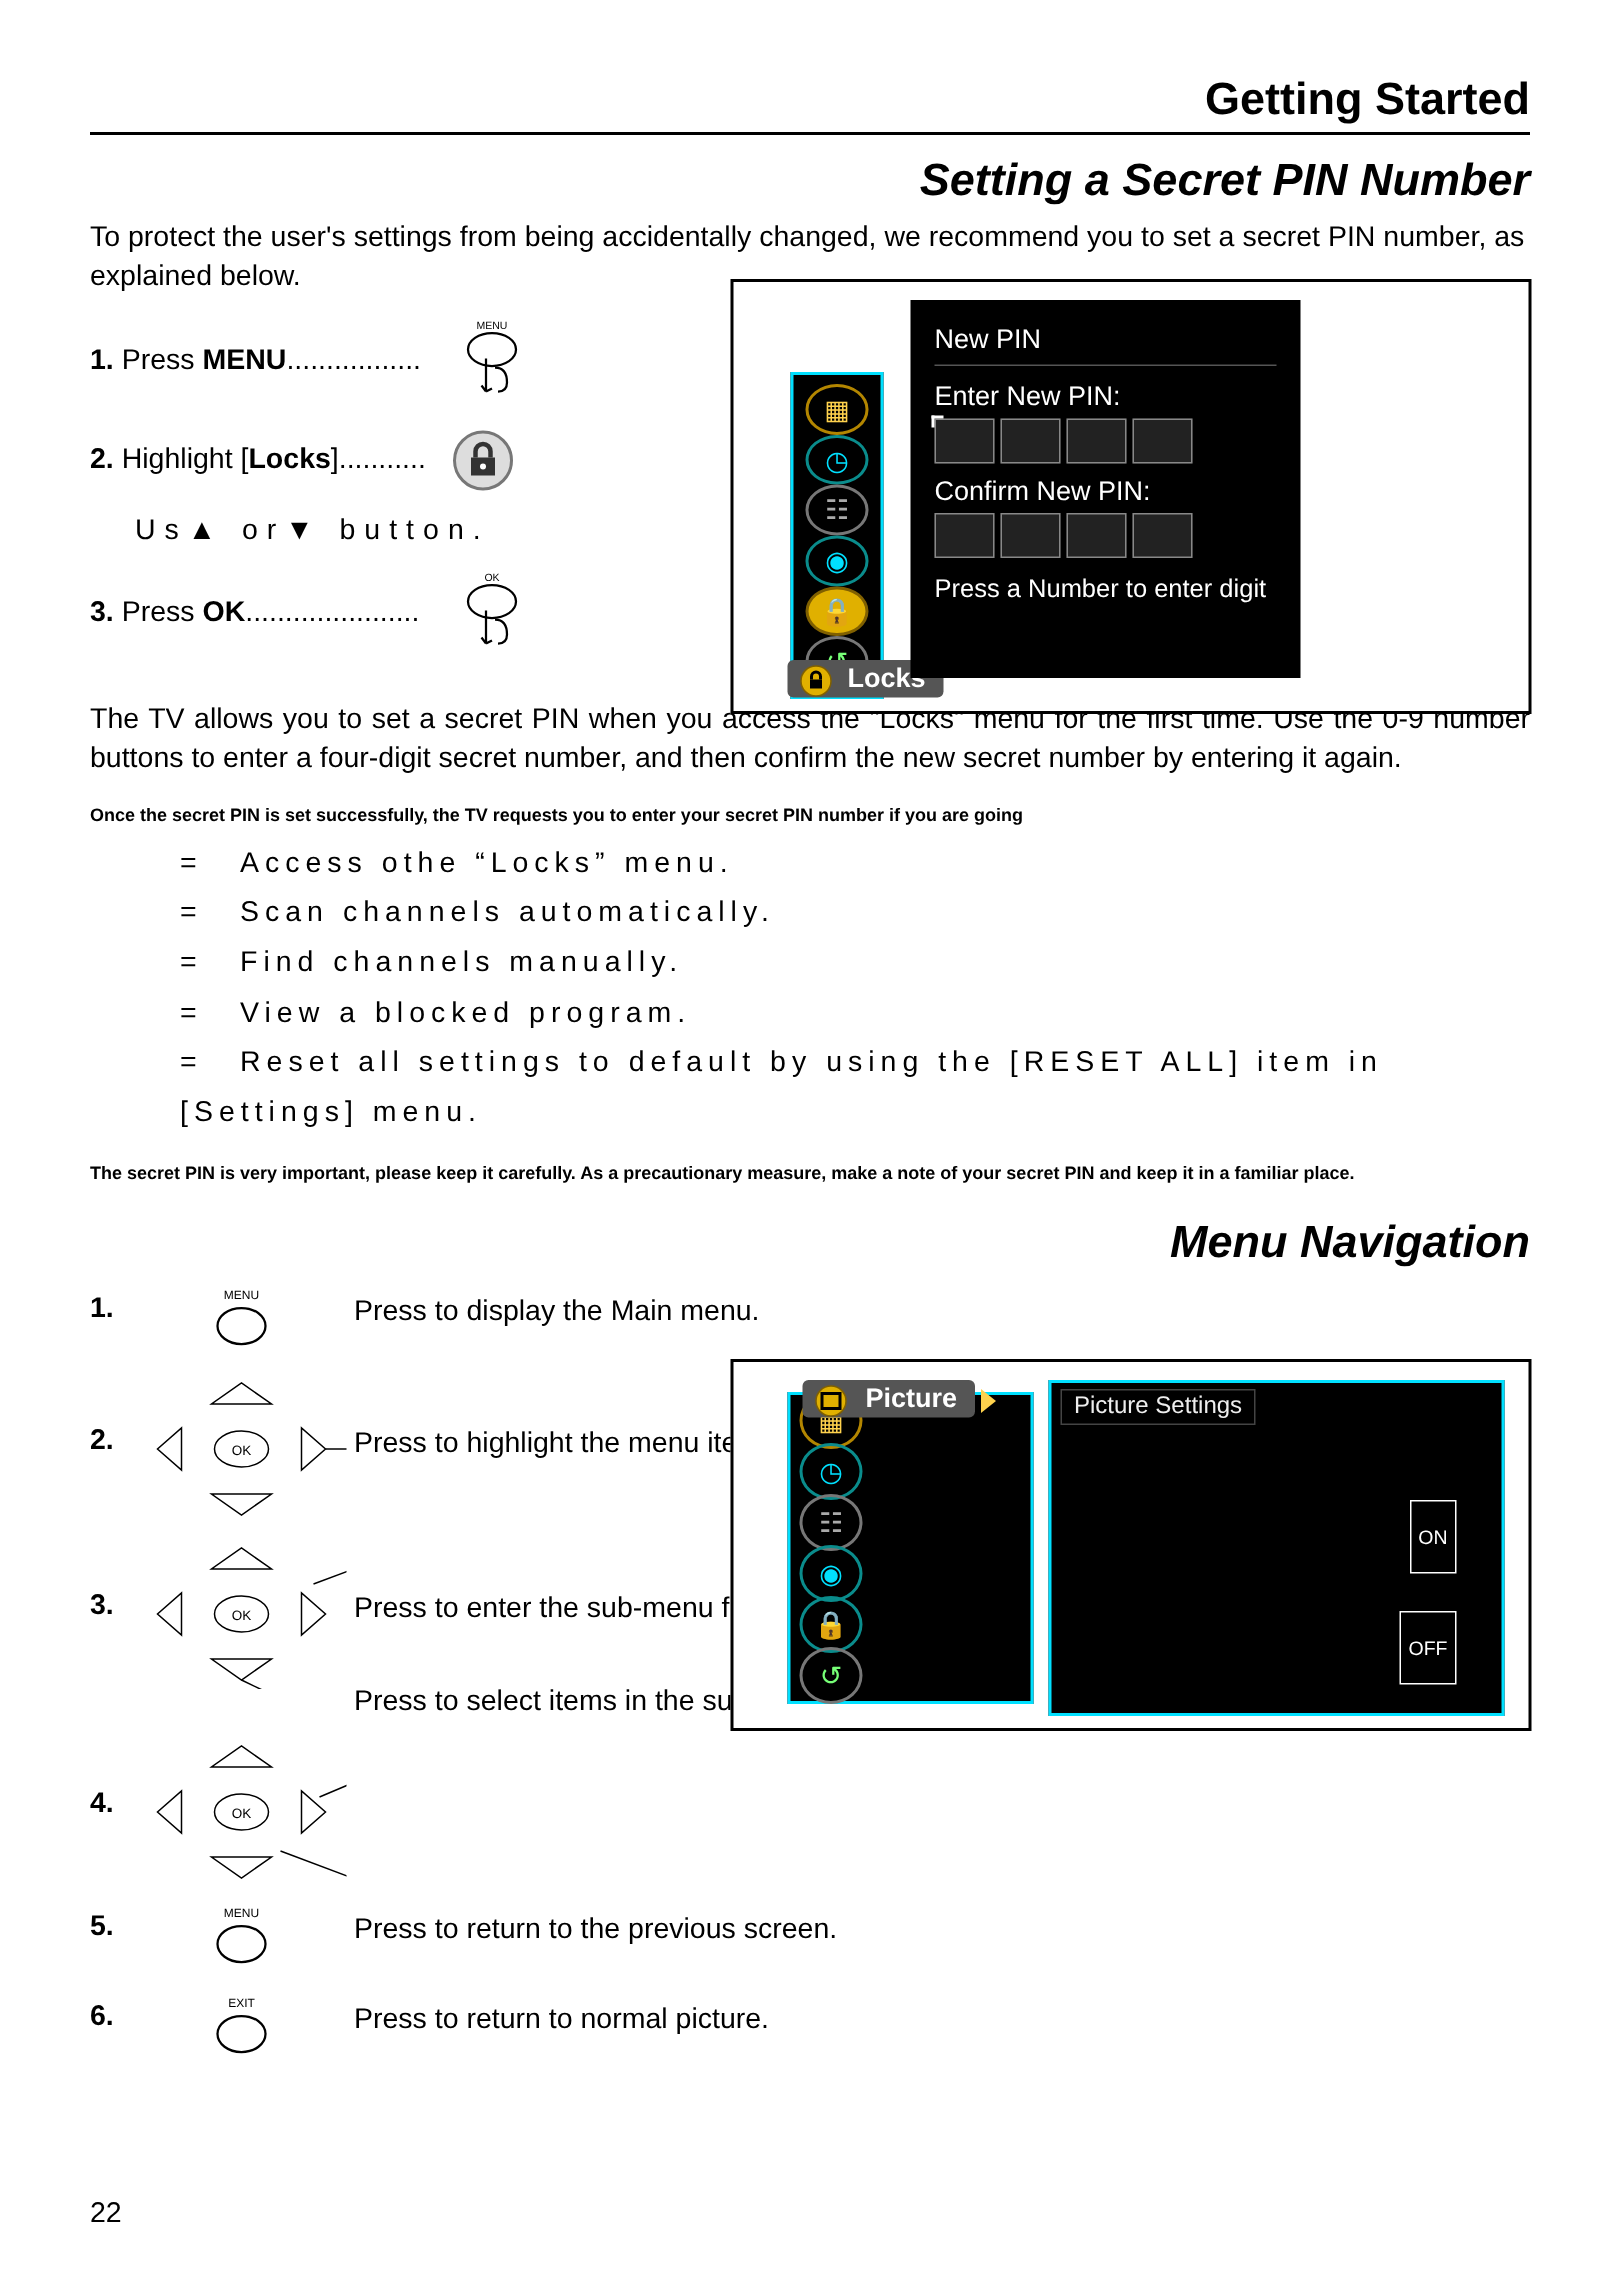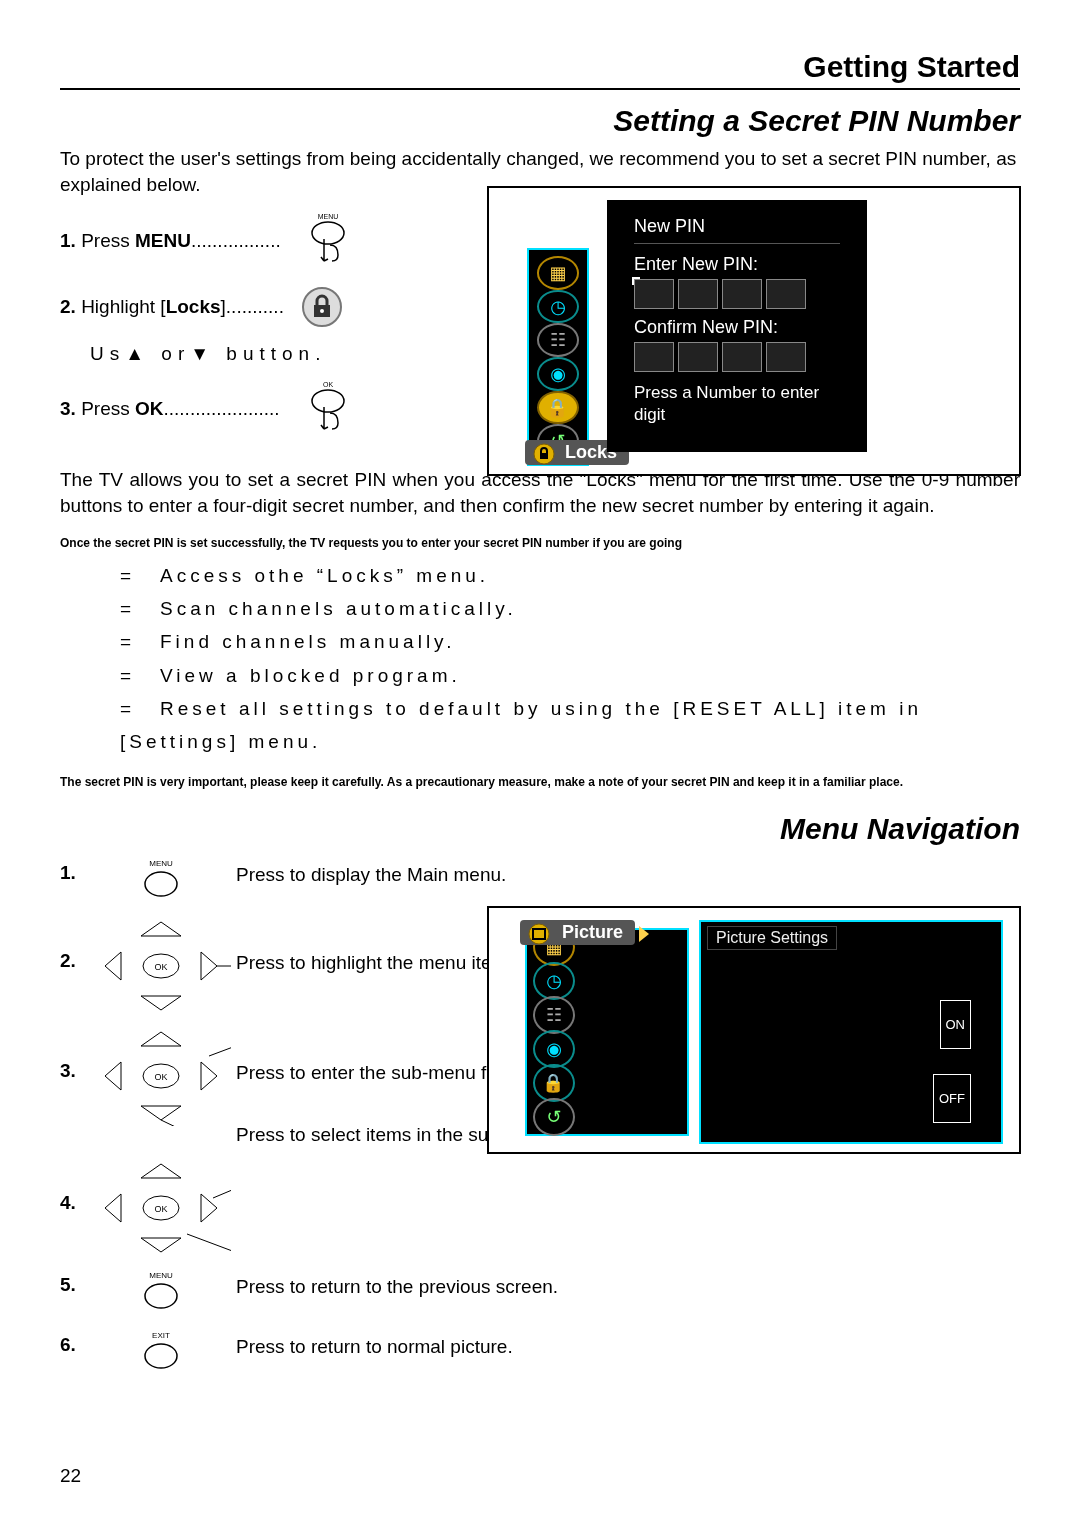--- a/index.html
+++ b/index.html
@@ -102,21 +102,21 @@
     background: #000;
     border: 2px solid #00e0ff;
   }
   .tv1-sidebar {
     left: 38px; top: 60px; width: 62px; height: 218px;
     display:flex; flex-direction:column; justify-content:space-around; align-items:center;
     padding:6px 0; box-sizing:border-box;
   }
   .tv1-panel {
     left: 118px; top: 12px; width: 260px; height: 252px;
-    color:#fff; font-size:18px; padding:16px 27px; box-sizing:border-box;
+    color:#fff; font-size:18px; padding:16px 16px; box-sizing:border-box;
   }
   .pin-row { display:flex; gap:4px; margin:4px 0 8px 0;}
   .pin-row .cell {
     width:38px; height:28px; border:1px solid #888; background:#222;
   }
   .pin-row .cell.first { position:relative; }
   .pin-row .cell.first::after {
     content:""; position:absolute; left:-3px; top:-3px;
     width:6px;height:6px;border-left:2px solid #fff;border-top:2px solid #fff;
   }
@@ -141,21 +141,21 @@
   
   .tv2 { left: 487px; top: 906px; width: 534px; height: 248px; }
   .tv2-sidebar {
     left: 36px; top: 20px; width: 164px; height: 208px;
     display:flex; flex-direction:column; box-sizing:border-box;
   }
   .tv2-sidebar .row{
     display:flex;align-items:center;height:34px;padding-left:6px;gap:6px;
   }
   .pic-pill{
-    position:absolute; left:31px; top:12px;
+    position:absolute; left:46px; top:12px;
     background:#555;color:#fff;font-weight:bold;font-size:18px;
     padding:2px 12px 2px 42px;border-radius:4px;
     z-index:3;
   }
   .pic-pill .tri{
     position:absolute;right:-14px;top:6px;
     width:0;height:0;border-top:8px solid transparent;border-bottom:8px solid transparent;
     border-left:10px solid #ffd24d;
   }
   .pic-pill svg{position:absolute;left:8px;top:3px;}

